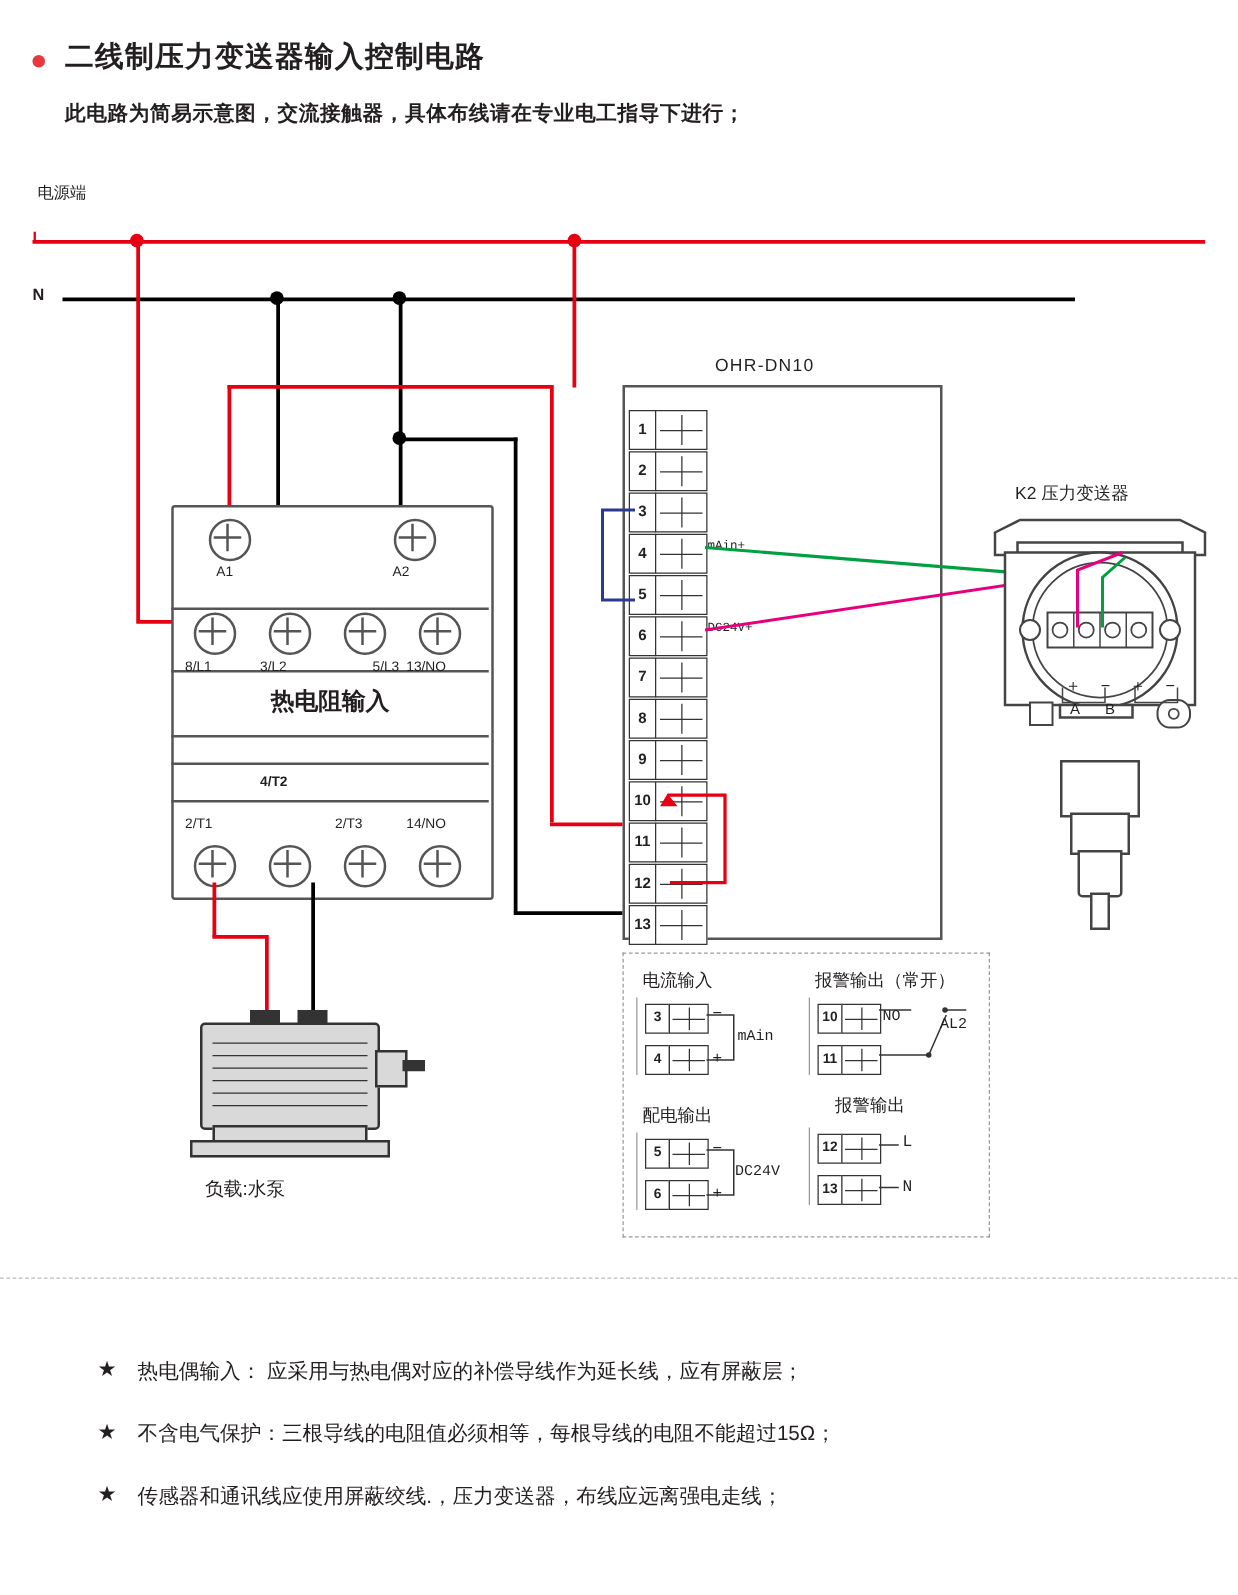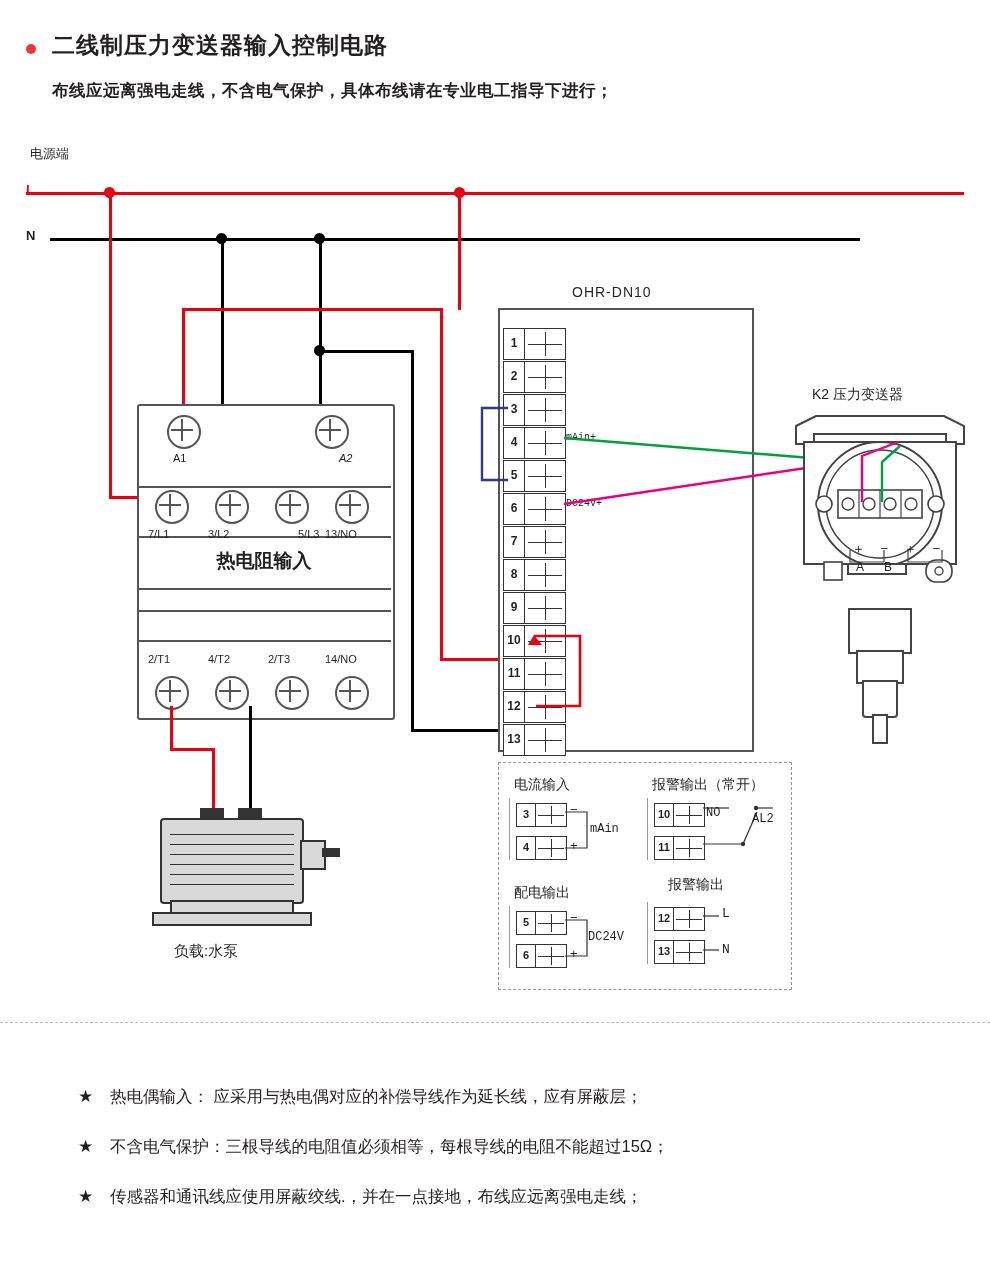--- a/index.html
+++ b/index.html
@@ -97,21 +97,21 @@
 
   
   #motor-body{left:160px;top:818px;width:140px;height:82px;background:#d9d9d9;border:2px solid #333;border-radius:4px;}
   .motor-line{position:absolute;left:8px;width:124px;height:0;border-top:1.6px solid #333;}
 </style>
 </head>
 <body>
 
 <div class="abs" id="header-bullet"></div>
 <div class="abs" id="header-title">二线制压力变送器输入控制电路</div>
-<div class="abs" id="header-sub">布线应远离强电走线，不含电气保护，具体布线请在专业电工指导下进行；</div>
+<div class="abs" id="header-sub">此电路为简易示意图，交流接触器，具体布线请在专业电工指导下进行；</div>
 
 <div class="abs lbl" style="left:30px;top:145px;">电源端</div>
 
 <div class="abs lbl lbl-b" style="left:26px;top:182px;color:#e60012;">L</div>
 <div class="abs red-h" style="left:26px;top:192px;width:938px;"></div>
 
 <div class="abs lbl lbl-b" style="left:26px;top:228px;">N</div>
 <div class="abs wire-h" style="left:50px;top:238px;width:810px;"></div>
 
 <div class="abs dot-red" style="left:104px;top:187px;width:11px;height:11px;"></div>
@@ -146,48 +146,48 @@
 
 <div class="abs term-circle" style="left:167px;top:415px;">
   <span class="term-cross-h"></span>
     <span class="term-cross-v"></span>
 </div>
 <div class="abs lbl-sm" style="left:173px;top:452px;">A1</div>
 <div class="abs term-circle" style="left:315px;top:415px;">
   <span class="term-cross-h"></span>
     <span class="term-cross-v"></span>
 </div>
-<div class="abs lbl-sm" style="left:339px;top:452px;font-style:italic;">A2</div>
+<div class="abs lbl-sm" style="left:314px;top:452px;">A2</div>
 
 <div class="abs term-circle" style="left:155px;top:490px;">
     <span class="term-cross-h"></span>
     <span class="term-cross-v"></span>
   </div>
 <div class="abs term-circle" style="left:215px;top:490px;">
     <span class="term-cross-h"></span>
     <span class="term-cross-v"></span>
   </div>
 <div class="abs term-circle" style="left:275px;top:490px;">
     <span class="term-cross-h"></span>
     <span class="term-cross-v"></span>
   </div>
 <div class="abs term-circle" style="left:335px;top:490px;">
     <span class="term-cross-h"></span>
     <span class="term-cross-v"></span>
   </div>
 
-<div class="abs lbl-sm" style="left:148px;top:528px;">7/L1</div>
+<div class="abs lbl-sm" style="left:148px;top:528px;">8/L1</div>
 <div class="abs lbl-sm" style="left:208px;top:528px;">3/L2</div>
 <div class="abs lbl-sm" style="left:268px;top:528px;padding-left:30px;">5/L3</div>
 <div class="abs lbl-sm" style="left:325px;top:528px;">13/NO</div>
 
 <div class="abs" style="left:137px;top:548px;width:254px;text-align:center;font-size:19px;font-weight:bold;">热电阻输入</div>
 
 <div class="abs lbl-sm" style="left:148px;top:653px;">2/T1</div>
-<div class="abs lbl-sm" style="left:208px;top:653px;">4/T2</div>
+<div class="abs lbl-sm" style="left:208px;top:620px;font-weight:bold;">4/T2</div>
 <div class="abs lbl-sm" style="left:268px;top:653px;">2/T3</div>
 <div class="abs lbl-sm" style="left:325px;top:653px;">14/NO</div>
 
 <div class="abs term-circle" style="left:155px;top:676px;">
     <span class="term-cross-h"></span>
     <span class="term-cross-v"></span>
   </div>
 <div class="abs term-circle" style="left:215px;top:676px;">
     <span class="term-cross-h"></span>
     <span class="term-cross-v"></span>
@@ -213,21 +213,21 @@
   <i class="motor-line" style="top:24px;"></i>
   <i class="motor-line" style="top:34px;"></i>
   <i class="motor-line" style="top:44px;"></i>
   <i class="motor-line" style="top:54px;"></i>
   <i class="motor-line" style="top:64px;"></i>
 </div>
 <div class="abs" style="left:300px;top:840px;width:22px;height:26px;background:#d9d9d9;border:2px solid #333;"></div>
 <div class="abs" style="left:322px;top:848px;width:18px;height:9px;background:#333;"></div>
 <div class="abs" style="left:170px;top:900px;width:120px;height:12px;background:#d9d9d9;border:2px solid #333;"></div>
 <div class="abs" style="left:152px;top:912px;width:156px;height:10px;background:#d9d9d9;border:2px solid #333;"></div>
-<div class="abs lbl" style="left:174px;top:942px;font-size:15px;text-align:center;">负载:水泵</div>
+<div class="abs lbl" style="left:164px;top:942px;font-size:15px;text-align:center;">负载:水泵</div>
 
 <div class="abs lbl" style="left:572px;top:284px;font-size:14px;letter-spacing:1px;">OHR-DN10</div>
 <div class="abs" id="device-box"></div>
 
 <div class="abs tb-row" style="top:328px;">
   <span class="tb-num">1</span>
   <span class="tb-blk"></span>
 </div>
 <div class="abs tb-row" style="top:361px;">
   <span class="tb-num">2</span>
@@ -401,13 +401,13 @@
 
 <div class="abs" id="divider"></div>
 
 <div class="star" style="top:1086px;">★</div>
 <div class="foot-txt" style="top:1086px;">热电偶输入：  应采用与热电偶对应的补偿导线作为延长线，应有屏蔽层；</div>
 
 <div class="star" style="top:1136px;">★</div>
 <div class="foot-txt" style="top:1136px;">不含电气保护：三根导线的电阻值必须相等，每根导线的电阻不能超过15Ω；</div>
 
 <div class="star" style="top:1186px;">★</div>
-<div class="foot-txt" style="top:1186px;">传感器和通讯线应使用屏蔽绞线.，并在一点接地，布线应远离强电走线；</div>
+<div class="foot-txt" style="top:1186px;">传感器和通讯线应使用屏蔽绞线.，压力变送器，布线应远离强电走线；</div>
 
 </body></html>

